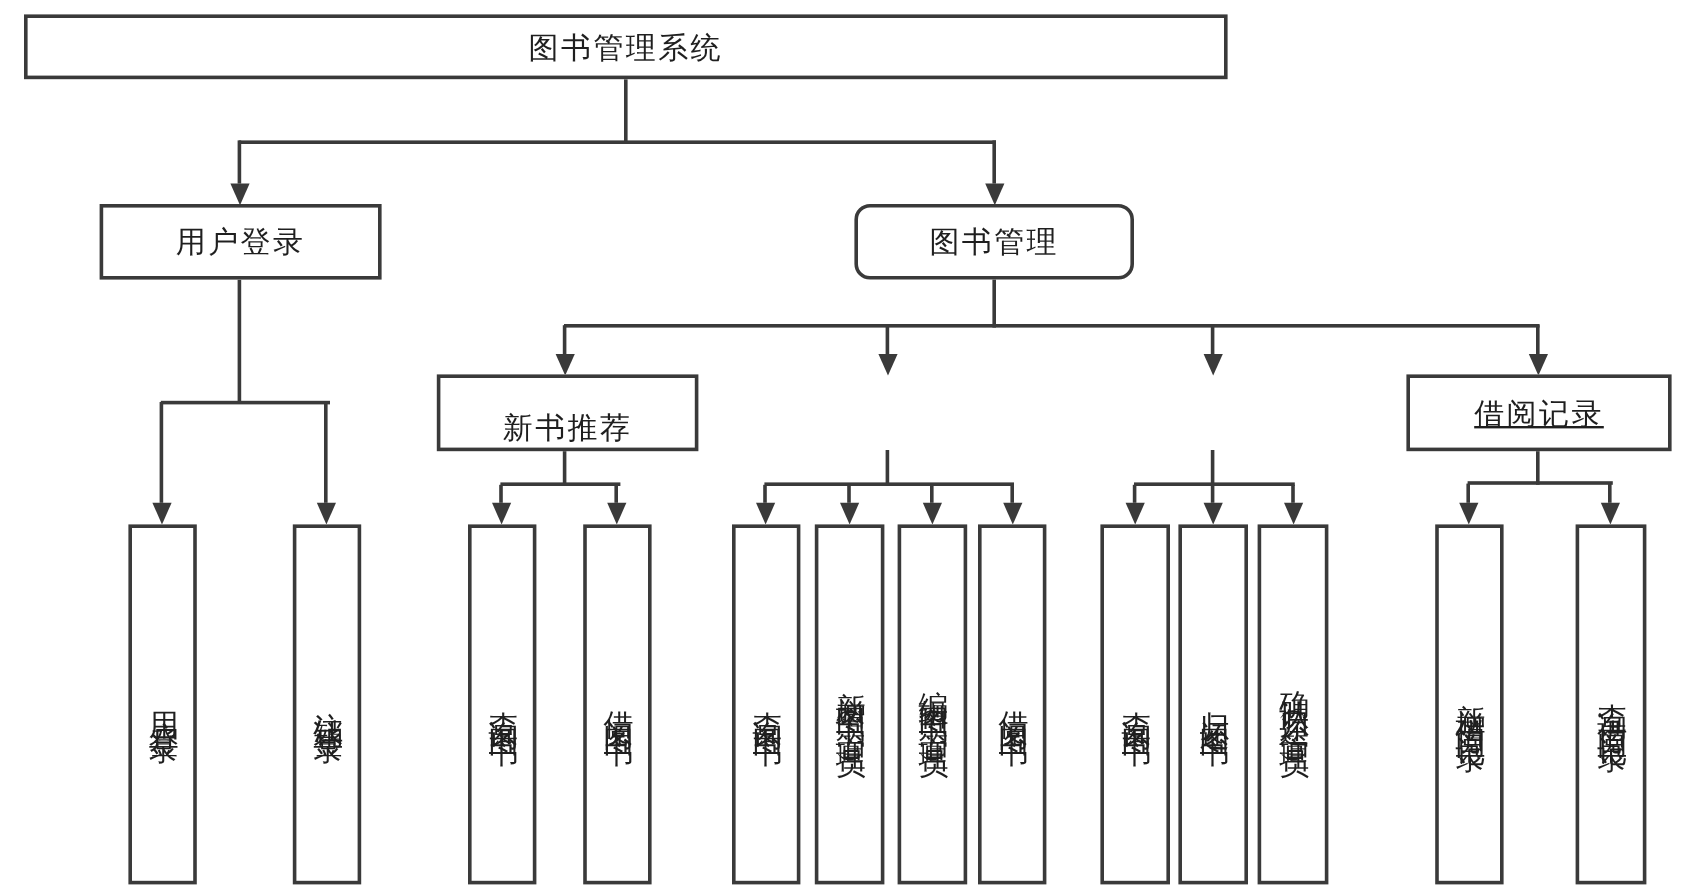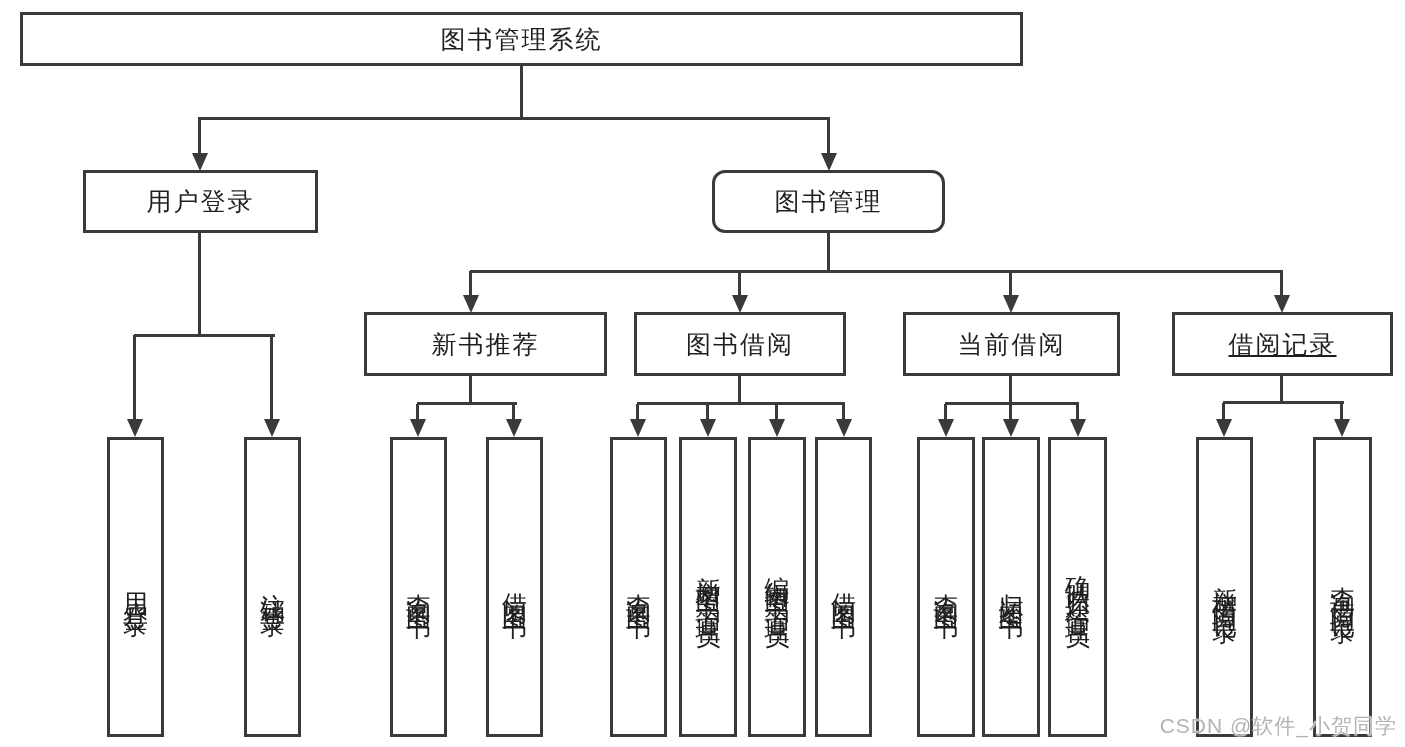--- a/index.html
+++ b/index.html
@@ -102,28 +102,22 @@
     <span>图书管理系统</span>
   </div>
 
   <div class="node lv2a">
     <span>用户登录</span>
   </div>
   <div class="node lv2b">
     <span>图书管理</span>
   </div>
 
-  <div class="node lv3" style="left:364px;width:243px;">
+  <div class="node lv3" style="left:364px;width:218px;align-items:flex-end;">
     <span>新书推荐</span>
-  </div>
-  <div class="node lv3" style="left:634px;width:212px;">
-    <span>图书借阅</span>
-  </div>
-  <div class="node lv3" style="left:903px;width:217px;">
-    <span>当前借阅</span>
   </div>
   <div class="node lv3" style="left:1172px;width:221px;text-decoration:underline;">
     <span>借阅记录</span>
   </div>
 
   <div class="node leaf" style="left:107px;">
     <span class="vtext">用户登录</span>
   </div>
   <div class="node leaf" style="left:244px;">
     <span class="vtext">注销登录</span>
@@ -155,15 +149,14 @@
   <div class="node leaf" style="left:1048px;width:59px;">
     <span class="vtext">确认归还（管理员）</span>
   </div>
   <div class="node leaf" style="left:1196px;">
     <span class="vtext">新增借阅记录</span>
   </div>
   <div class="node leaf" style="left:1313px;width:59px;">
     <span class="vtext">查询借阅记录</span>
   </div>
 
-  <div class="watermark">CSDN @软件_小贺同学</div>
 
 </div>
 
 </body></html>

